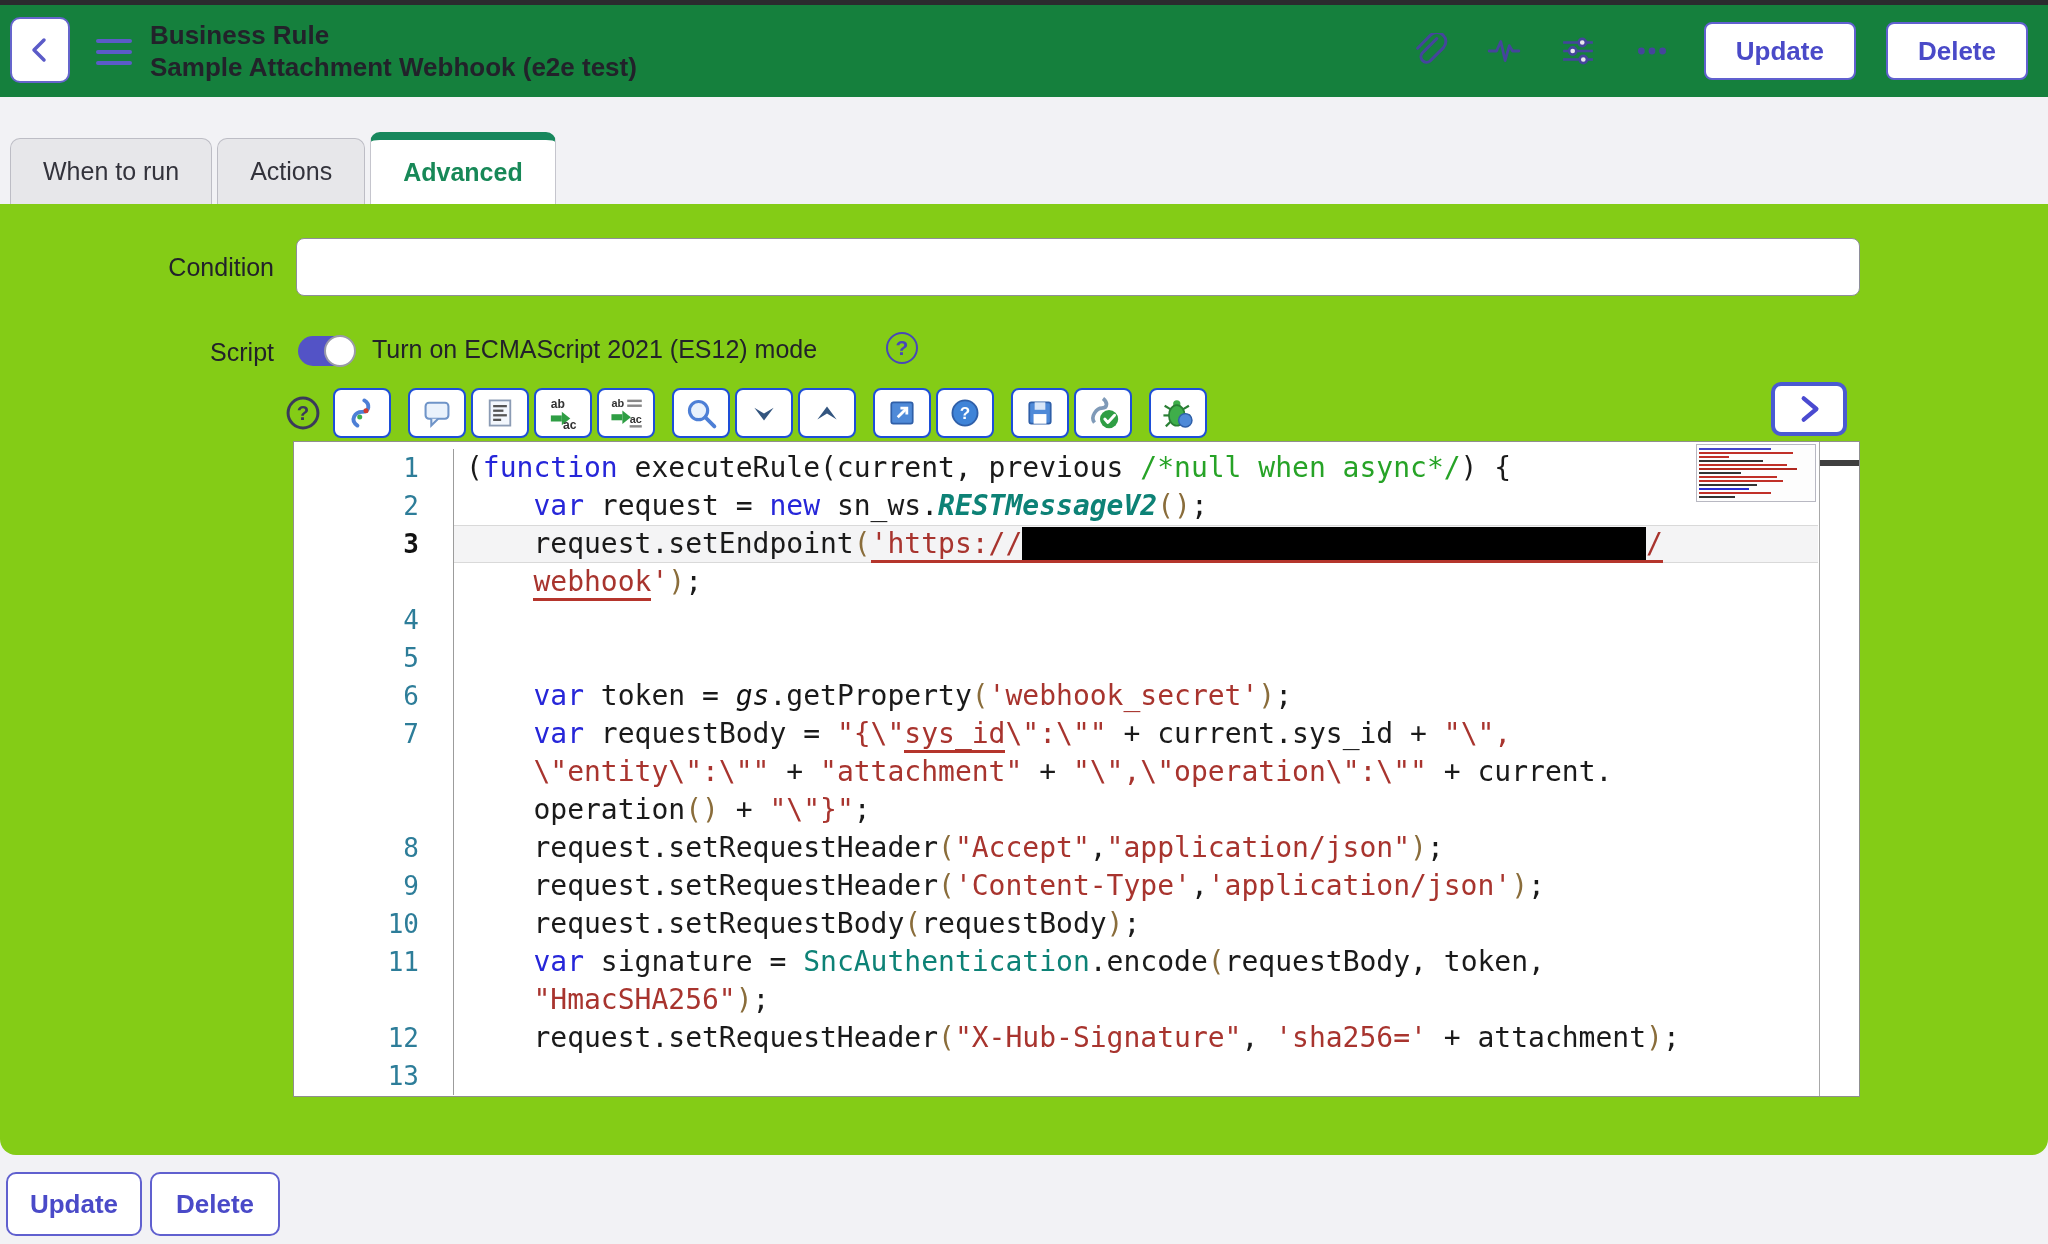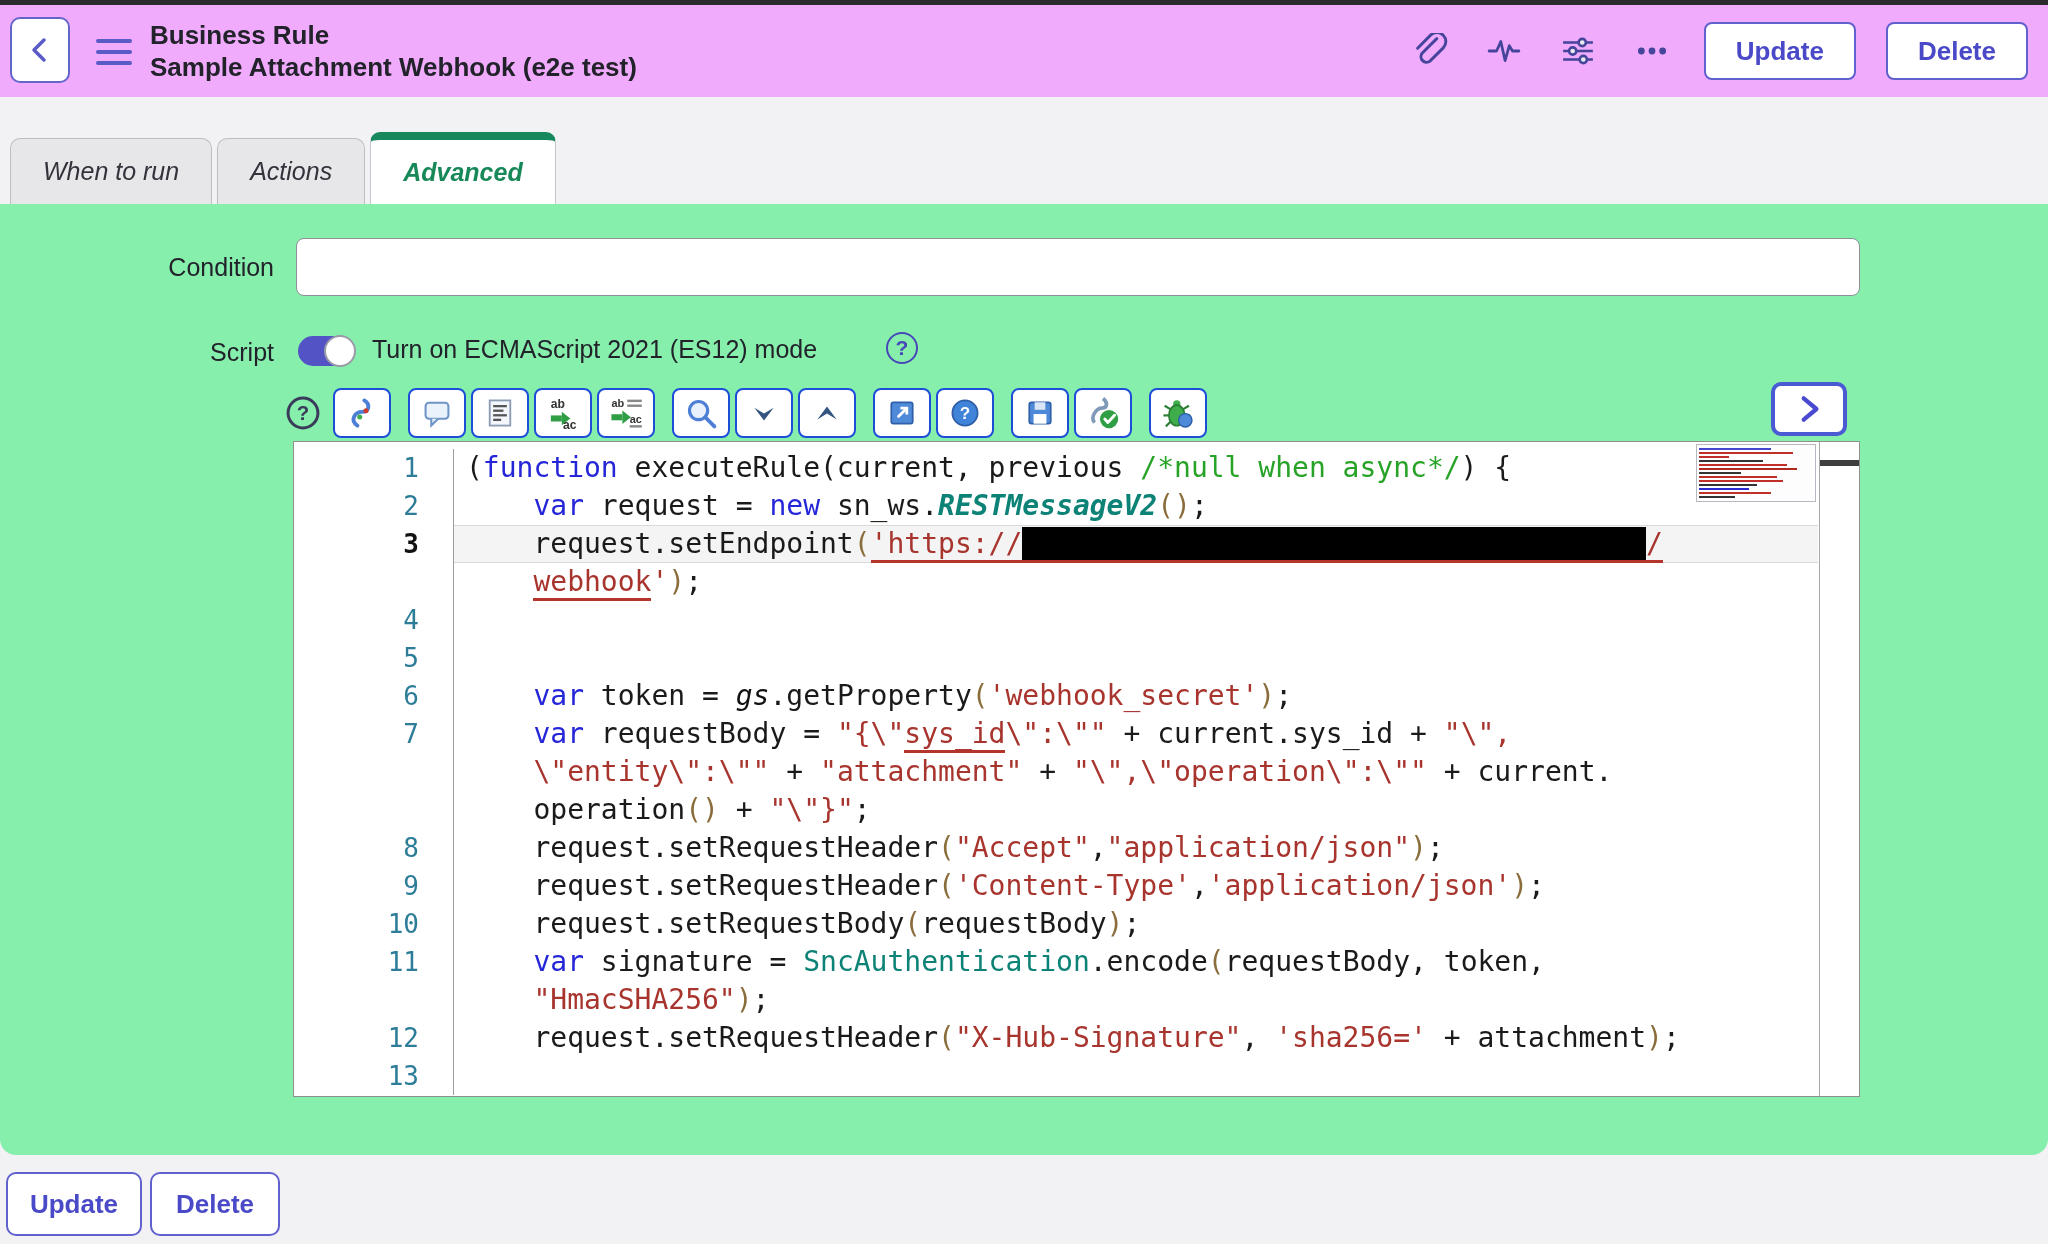--- a/index.html
+++ b/index.html
@@ -3,37 +3,37 @@
 <meta charset="utf-8">
 <style>
   * { margin:0; padding:0; box-sizing:border-box; }
   html,body { width:2048px; height:1244px; font-family:"Liberation Sans", sans-serif; }
   #app { position:relative; width:2048px; height:1244px; background:#f2f2f5; overflow:hidden; }
 
   
   .top-strip { position:absolute; left:0; top:0; width:2048px; height:5px; background:#2b2b2e; }
 
   
-  .header { position:absolute; left:0; top:5px; width:2048px; height:92px; background:#f0abfc; display:flex; align-items:center; }
+  .header { position:absolute; left:0; top:5px; width:2048px; height:92px; background:#15803d; display:flex; align-items:center; }
   .back-btn { position:absolute; left:10px; top:12px; width:60px; height:66px; background:#fff; border:2px solid #6565cc; border-radius:10px; display:flex; align-items:center; justify-content:center; cursor:pointer; }
   .burger { position:absolute; left:96px; top:32px; width:36px; height:30px; display:flex; flex-direction:column; justify-content:space-between; padding:2px 0; cursor:pointer; }
   .burger i { display:block; height:4px; background:#5b5bc8; border-radius:2px; }
   .titles { position:absolute; left:150px; top:14px; }
   .titles .t1, .titles .t2 { font-size:26px; font-weight:bold; color:#22222a; line-height:32px; }
   .hdr-right { position:absolute; right:20px; top:0; height:92px; display:flex; align-items:center; gap:30px; }
   .hicon { width:44px; height:44px; display:flex; align-items:center; justify-content:center; cursor:pointer; }
   .btn { background:#fff; border:2px solid #6060cf; border-radius:8px; color:#4a4ac8; font-weight:bold; font-size:26px; padding:0 30px; height:58px; display:flex; align-items:center; cursor:pointer; }
 
   
   .tab-bar { position:absolute; left:10px; top:132px; height:72px; display:flex; }
-  .tab { height:66px; margin-top:6px; background:#e7e7ea; border:1px solid #bdbdc5; border-bottom:none; border-radius:10px 10px 0 0; padding:0 32px; display:flex; align-items:center; font-size:25px; color:#33333c; margin-right:5px; cursor:pointer;font-style:italic; }
+  .tab { height:66px; margin-top:6px; background:#e7e7ea; border:1px solid #bdbdc5; border-bottom:none; border-radius:10px 10px 0 0; padding:0 32px; display:flex; align-items:center; font-size:25px; color:#33333c; margin-right:5px; cursor:pointer; }
   .tab.active { height:72px; margin-top:0; background:#fff; border:1px solid #c5c5cd; border-bottom:none; border-top:8px solid #17875c; color:#178857; font-weight:bold; }
 
   
-  .panel { position:absolute; left:0; top:204px; width:2048px; height:951px; background:#86efac; border-radius:0 0 16px 16px; }
+  .panel { position:absolute; left:0; top:204px; width:2048px; height:951px; background:#84cc16; border-radius:0 0 16px 16px; }
 
   .field-label { position:absolute; left:0; width:274px; display:flex; align-items:center; justify-content:flex-end; font-size:25px; color:#22222a; }
   .cond-label { top:34px; height:58px; }
   .cond-input { position:absolute; left:296px; top:34px; width:1564px; height:58px; border:1px solid #8e8e99; border-radius:8px; background:#fff; font-size:24px; padding:0 14px; color:#222; }
   .script-label { top:128px; height:40px;padding-left:8px; }
   .toggle { position:absolute; left:298px; top:132px; width:56px; height:30px; background:#5353c6; border-radius:16px; cursor:pointer; }
   .toggle .knob { position:absolute; right:-2px; top:-1px; width:32px; height:32px; background:#fff; border:2px solid #9a9aa8; border-radius:50%; }
   .toggle-label { position:absolute; left:372px; top:131px; font-size:25px; color:#22222a; }
   .help-circle { position:absolute; left:886px; top:128px; width:32px; height:32px; border:2px solid #4848b8; border-radius:50%; color:#4848b8; font-size:21px; font-weight:bold; display:flex; align-items:center; justify-content:center; cursor:pointer; }
 

